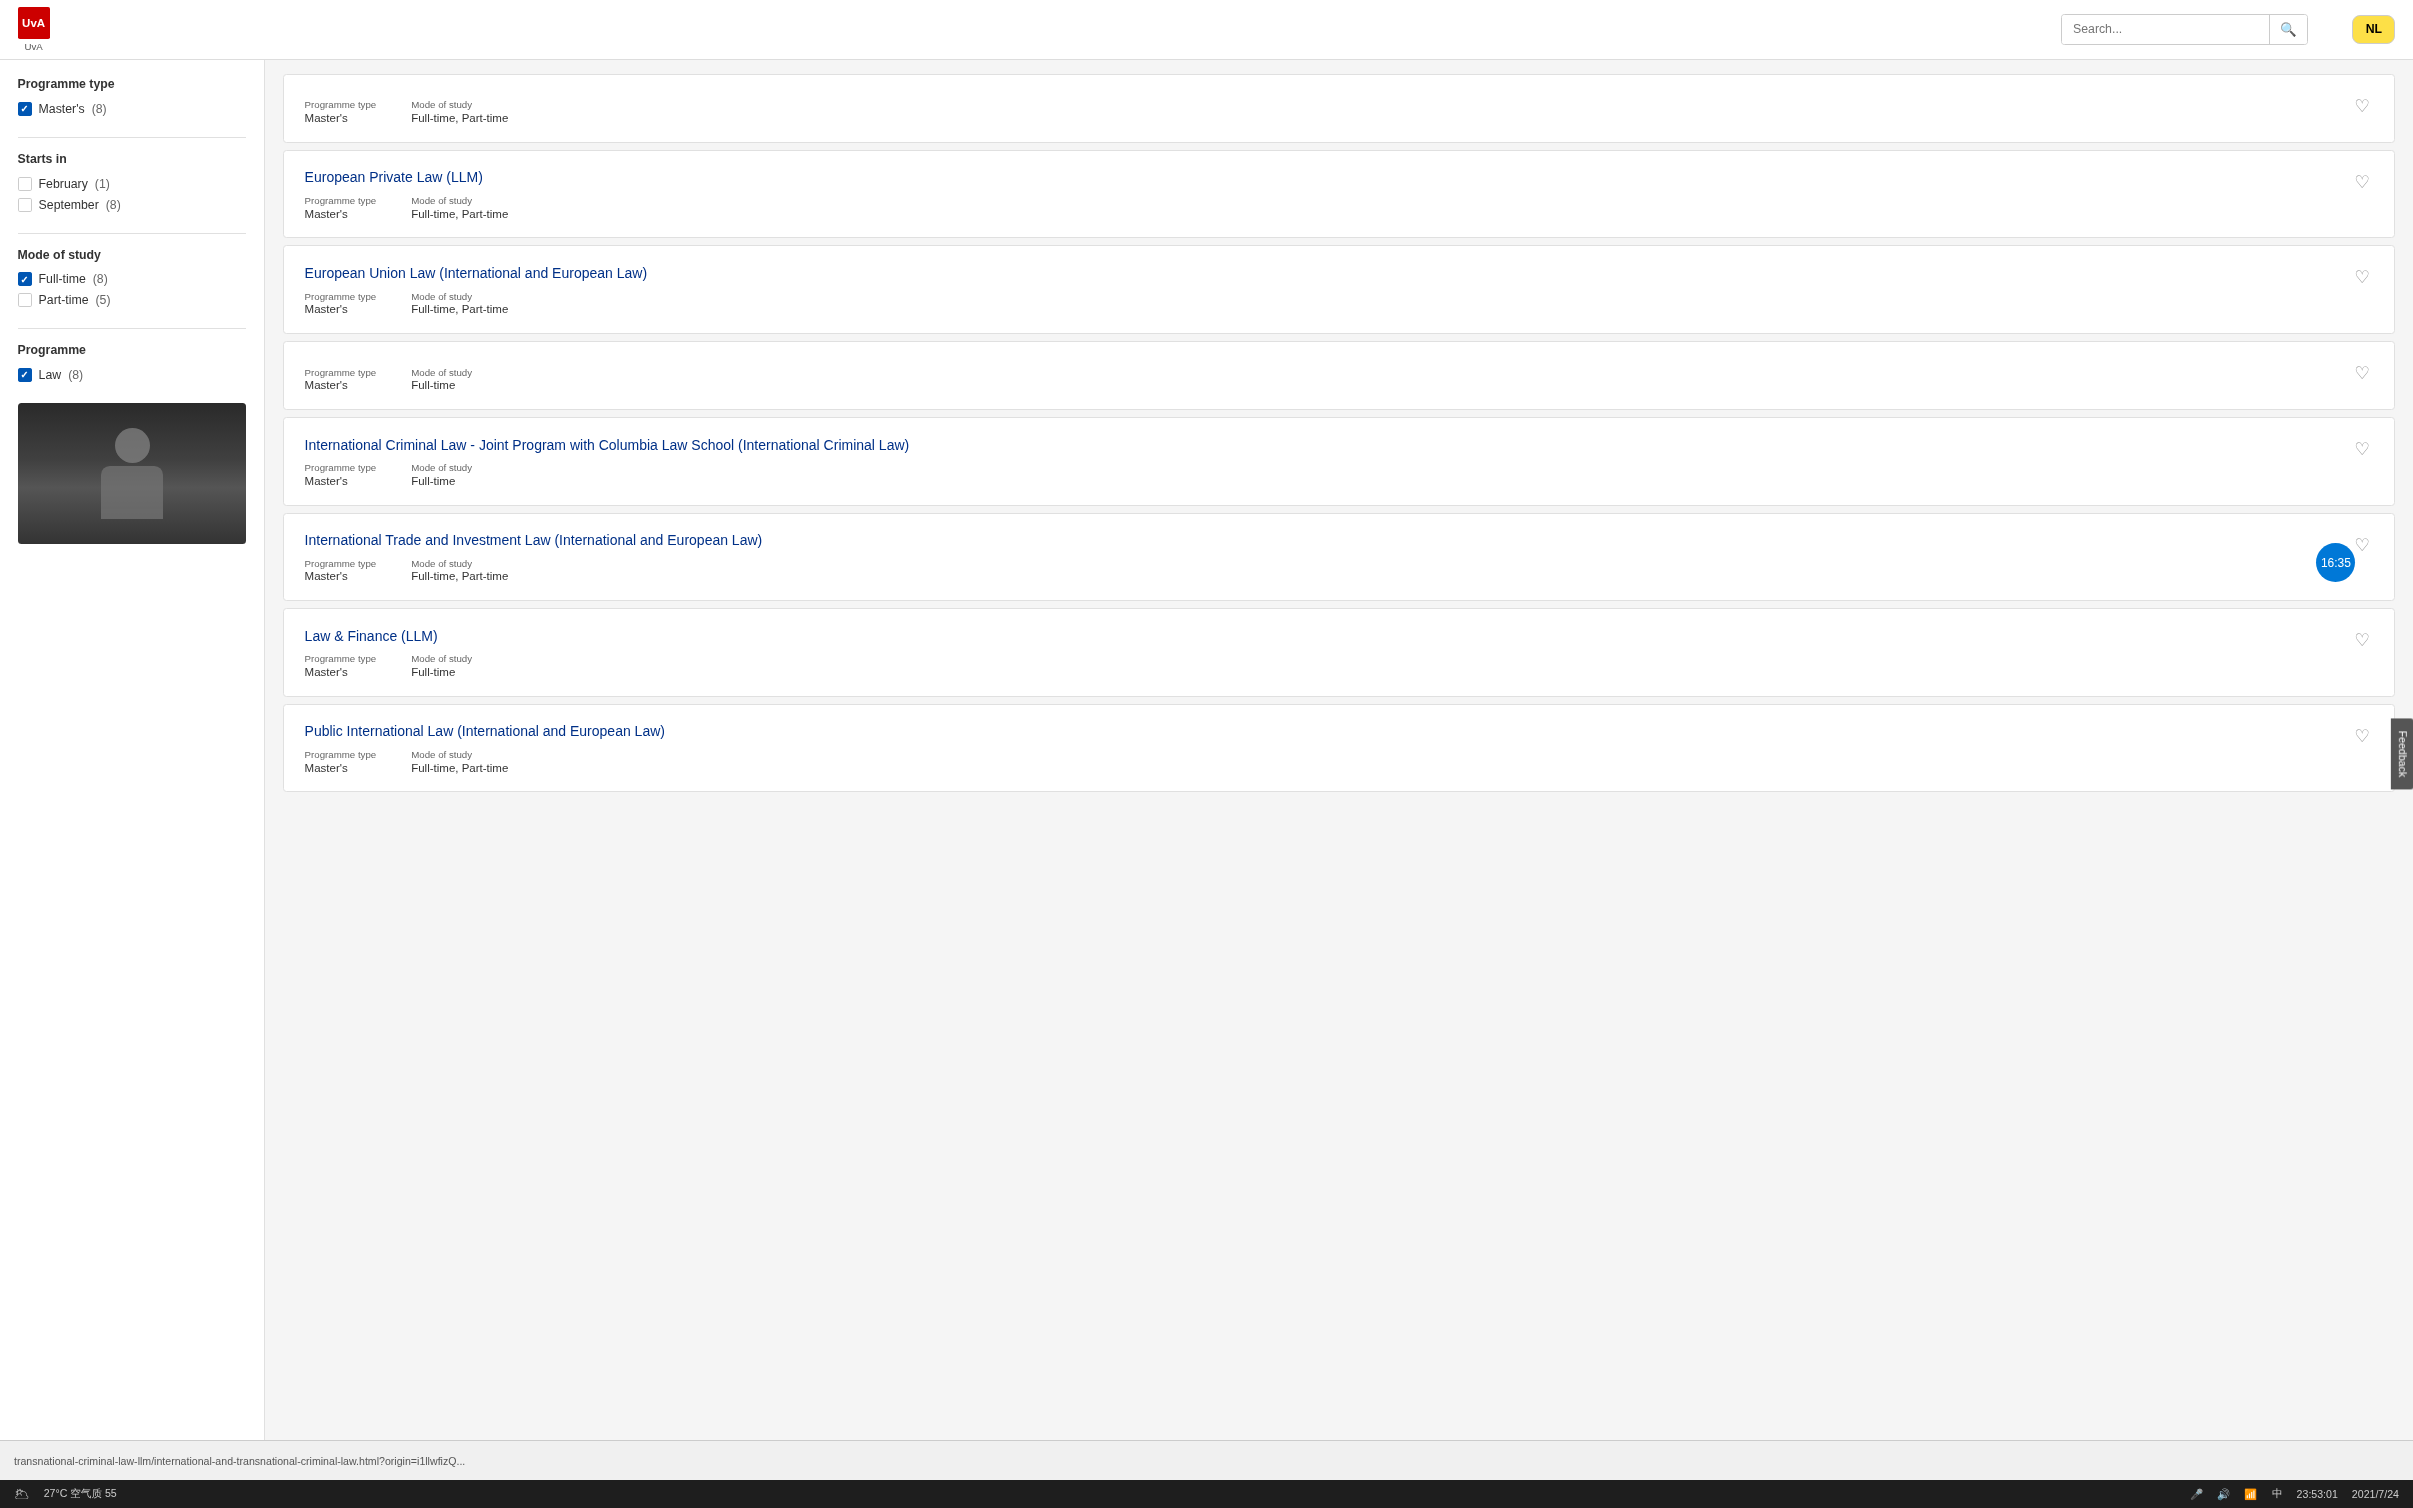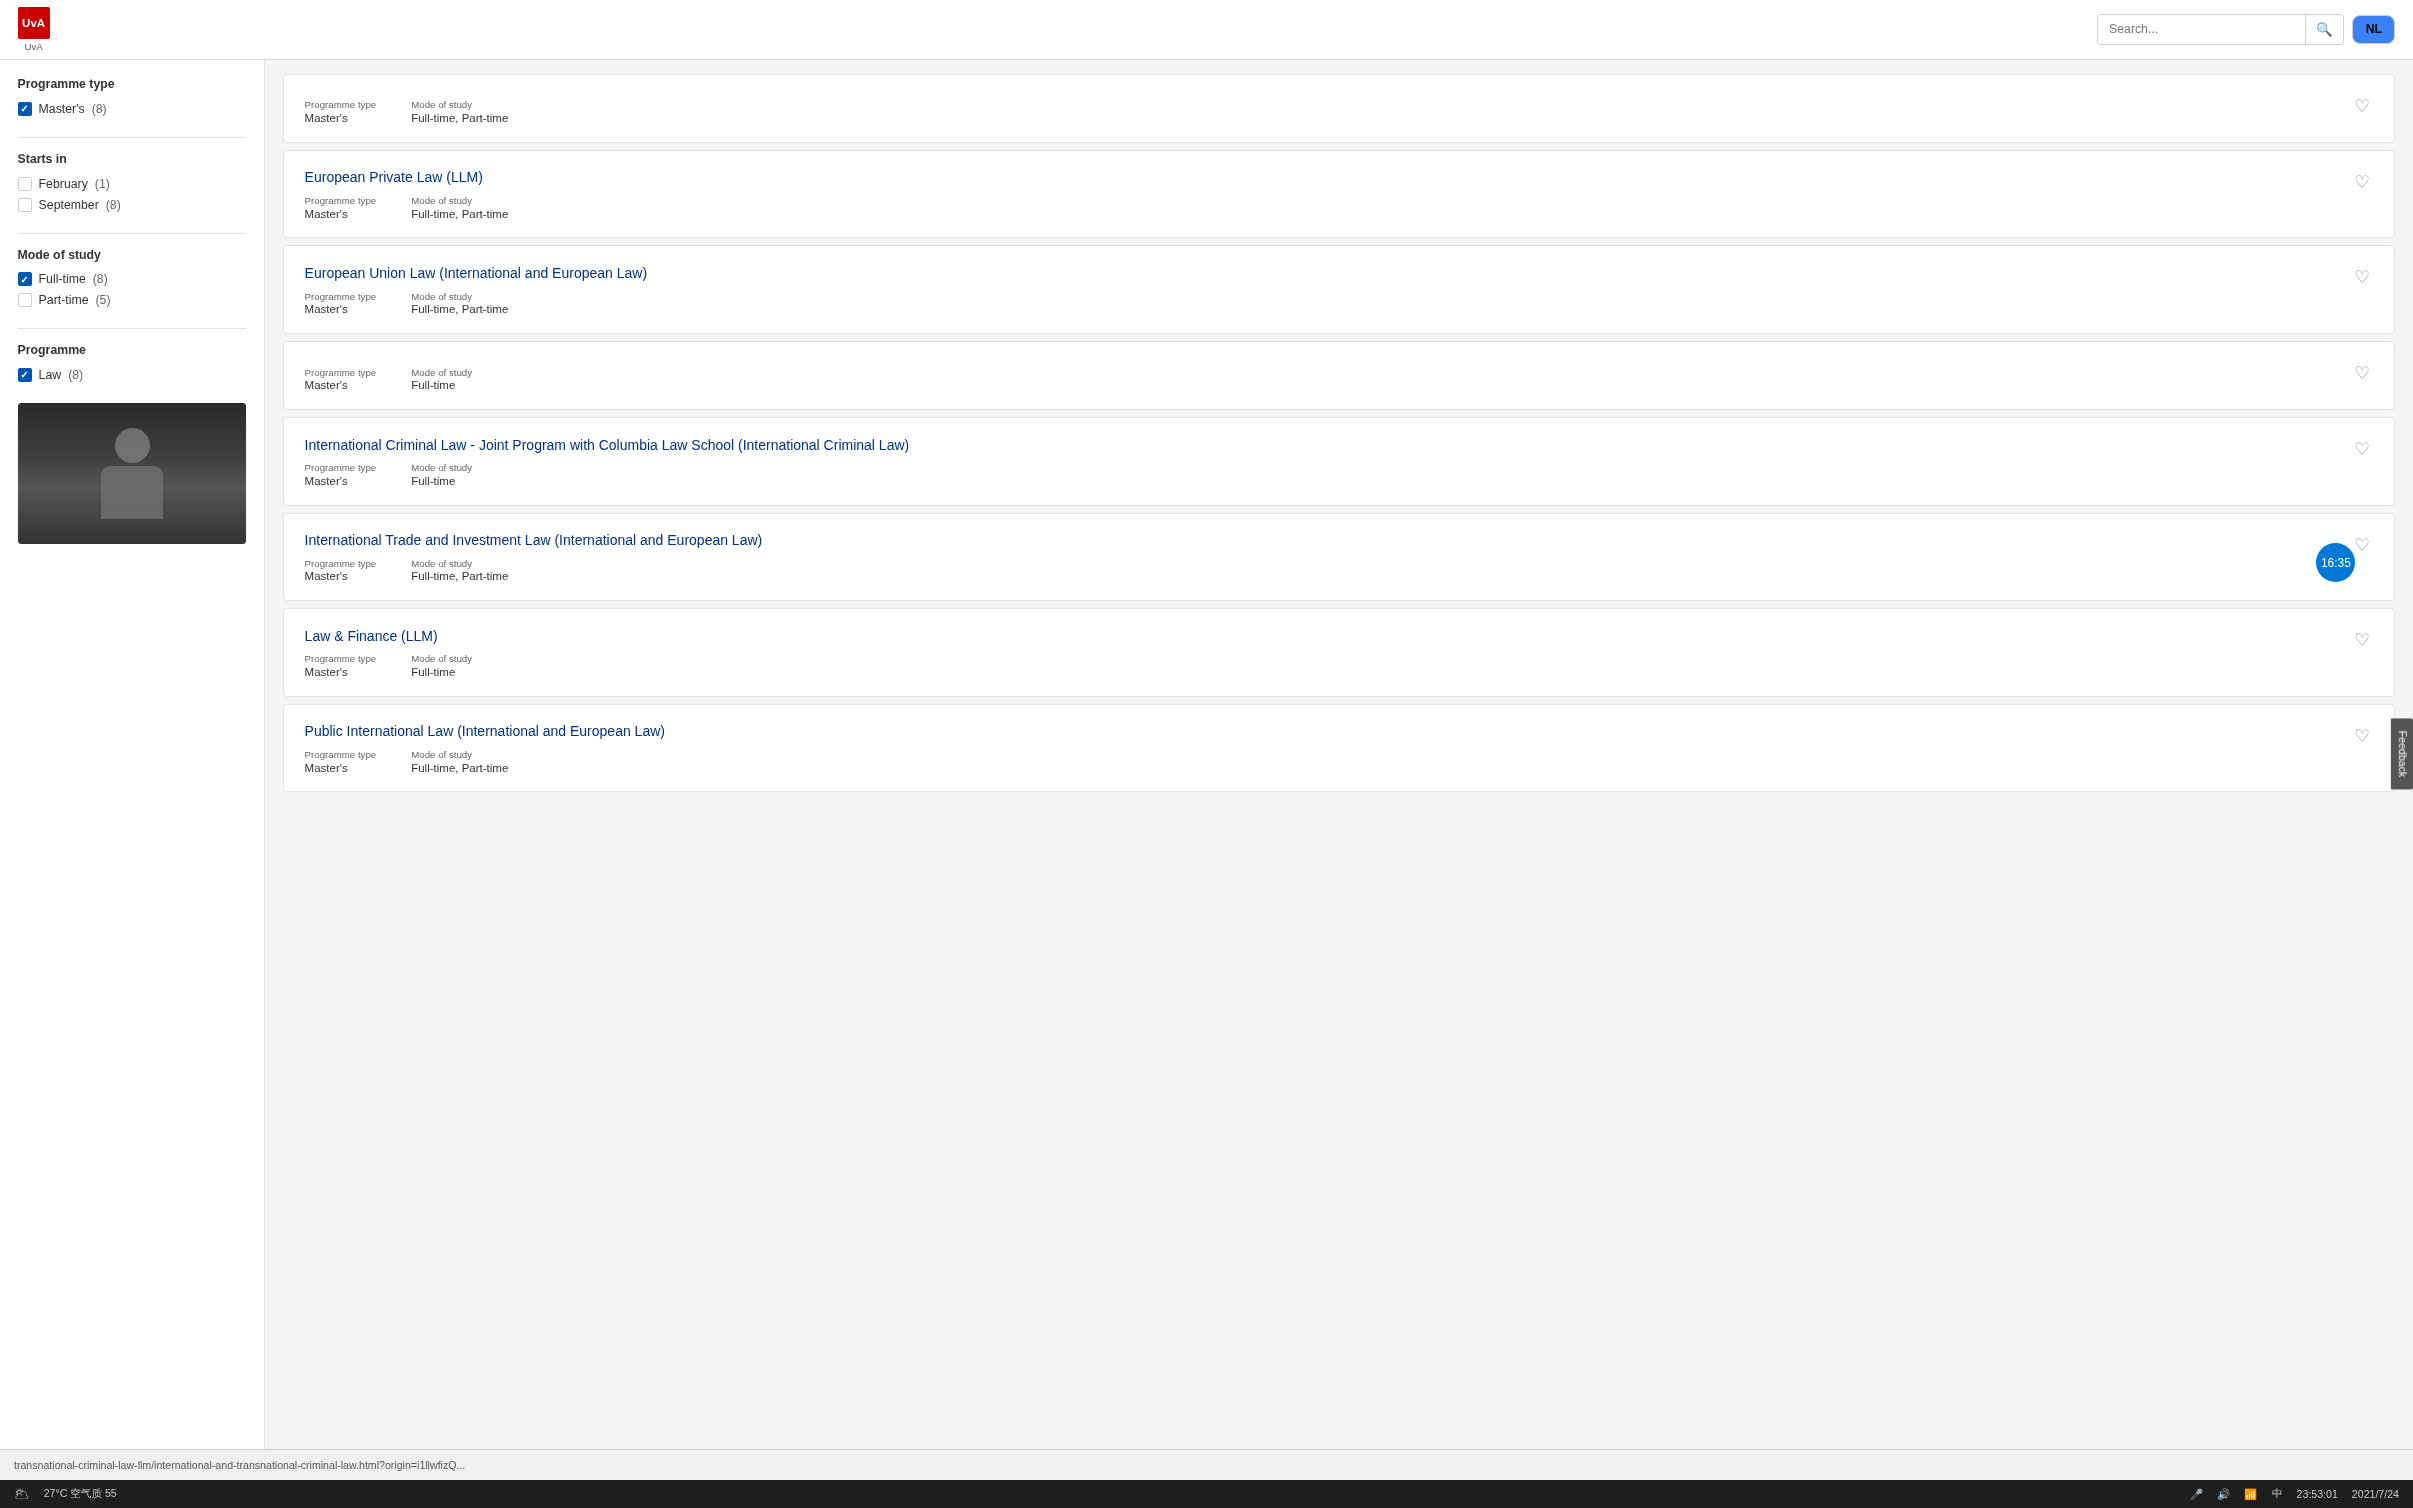--- a/index.html
+++ b/index.html
@@ -46,26 +46,27 @@
     .search-btn {
       background: #fff;
       border: none;
       padding: 7px 10.6px;
       cursor: pointer;
       border-left: 0.9px solid #ccc;
       color: #555;
     }
     .lang-btn {
       border: 0.9px solid #ccc;
-      background: #3b82f6;
+      background: #fde047;
       padding: 6.2px 12.3px;
       border-radius: 8px;
       font-weight: bold;
       cursor: pointer;
       font-size: 12.3px;
+      margin-left: 36px;
     }
 
     
     .main-layout {
       display: flex;
       min-height: calc(100vh - 53px);
     }
 
     
     .sidebar {
@@ -213,21 +214,21 @@
 
     
     .url-bar {
       position: fixed;
       bottom: 28px; left: 0; right: 0;
       background: #f0f0f0;
       border-top: 0.9px solid #ccc;
       padding: 3.5px 14px;
       font-size: 10.6px;
       color: #555;
-      height: 31px;
+      height: 40px;
       display: flex;
       align-items: center;
     }
 
     
     .time-badge {
       position: absolute;
       right: 39px;
       bottom: 17.6px;
       background: #0078d7;

